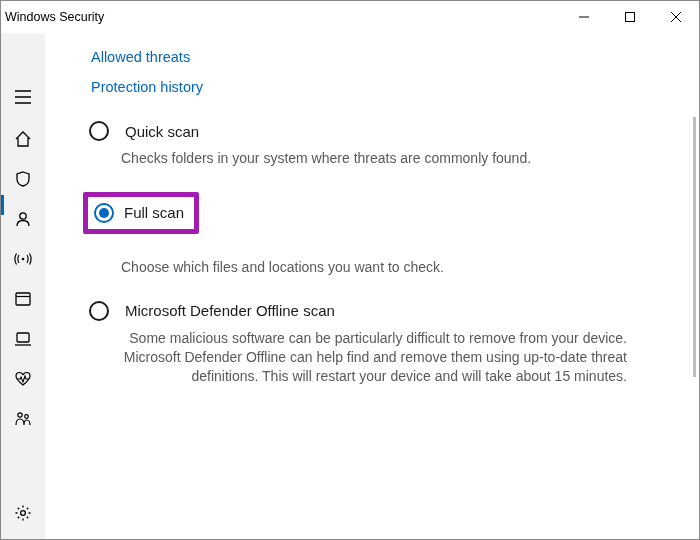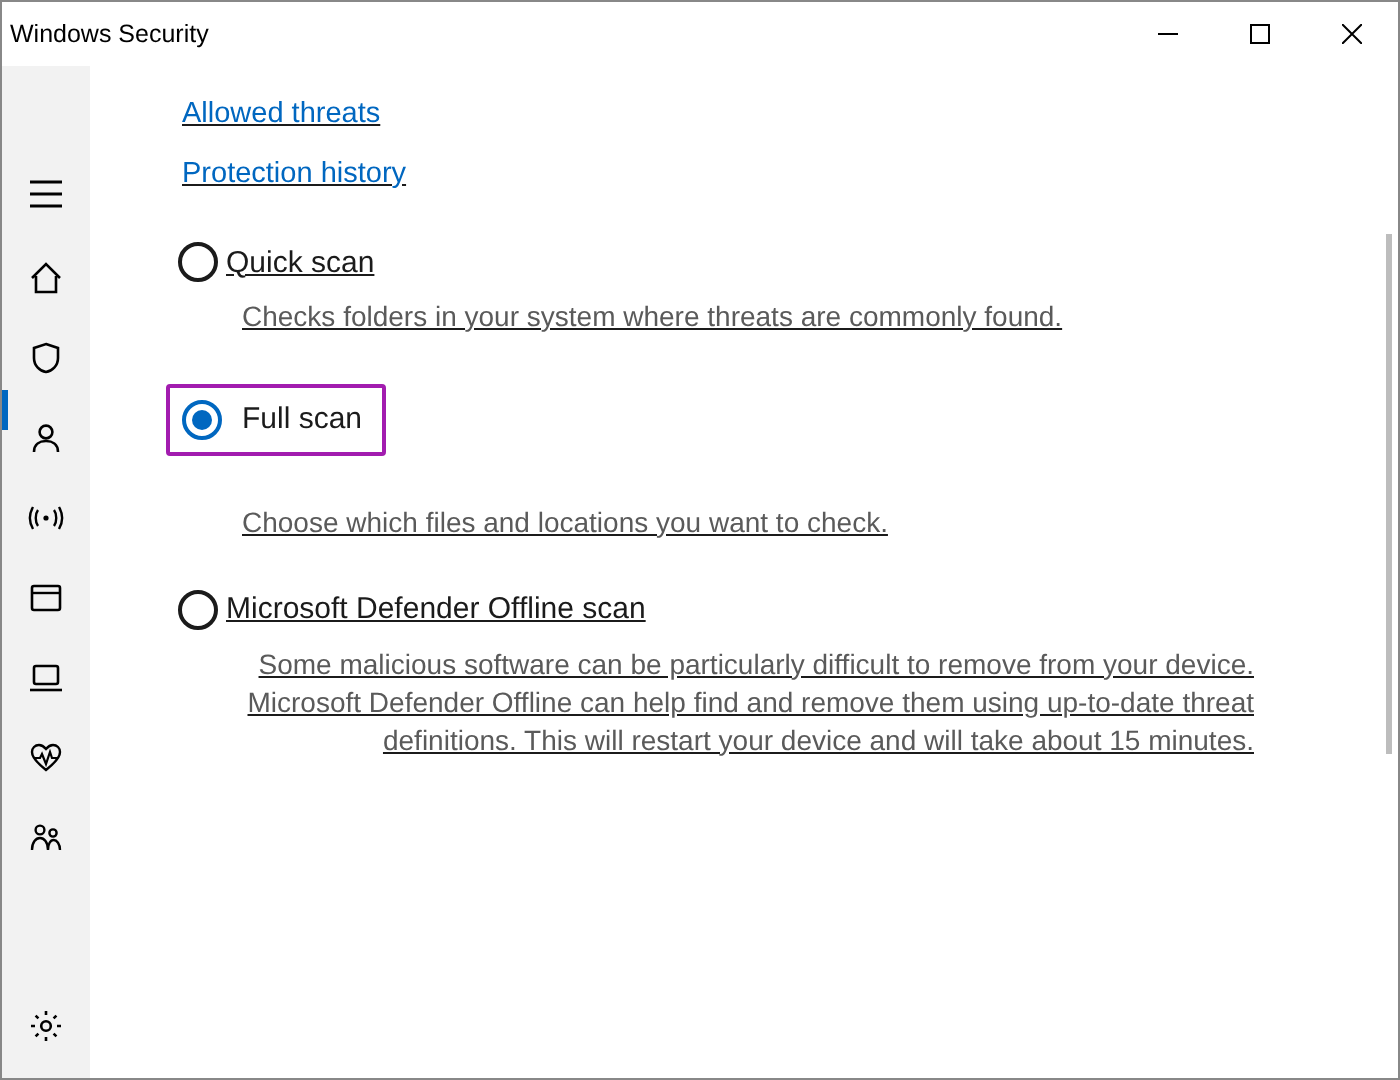--- a/index.html
+++ b/index.html
@@ -28,21 +28,20 @@
     height: 32px;
     display: flex;
     align-items: center;
     justify-content: center;
     color: #000;
   }
   .shell {
     display: flex;
     height: calc(100% - 32px);
     position: relative;
-    text-decoration: underline;
   }
   .navcol {
     width: 44px;
     background: #f2f2f2;
     display: flex;
     flex-direction: column;
     align-items: center;
     padding-top: 4px;
     position: relative;
   }
@@ -72,21 +71,21 @@
     color: #0067c0;
     font-size: 14.5px;
     margin: 6px 0 14px 2px;
   }
   .link + .link { margin-top: 4px; }
   .options { margin-top: 26px; padding-right: 48px; }
   .option { margin-bottom: 24px; }
   .opt-head {
     display: flex;
     align-items: center;
-    gap: 4px;
+    gap: 16px;
   }
   .radio {
     width: 20px;
     height: 20px;
     border: 2px solid #1b1b1b;
     border-radius: 50%;
     display: inline-flex;
     align-items: center;
     justify-content: center;
     flex-shrink: 0;
@@ -104,21 +103,21 @@
     color: #1b1b1b;
   }
   .opt-desc {
     margin-top: 8px;
     margin-left: 32px;
     color: #5a5a5a;
     font-size: 14px;
     line-height: 1.35;
   }
   .highlight-box {
-    border: 2px solid #a21caf;
+    border: 5px solid #a21caf;
     border-radius: 2px;
     padding: 6px 10px 6px 6px;
     display: inline-flex;
     align-items: center;
     gap: 10px;
     margin-left: -6px;
   }
   .scrollbar-track {
     position: absolute;
     right: 3px;

